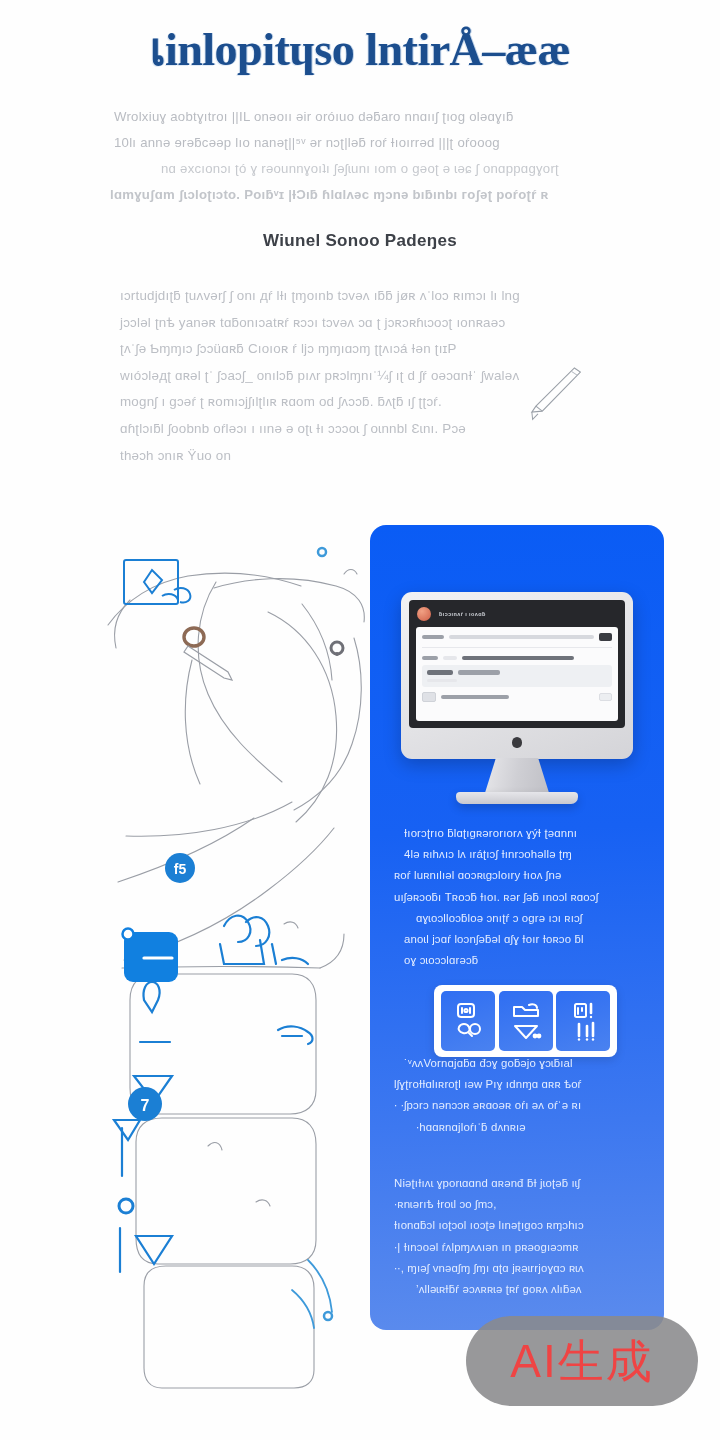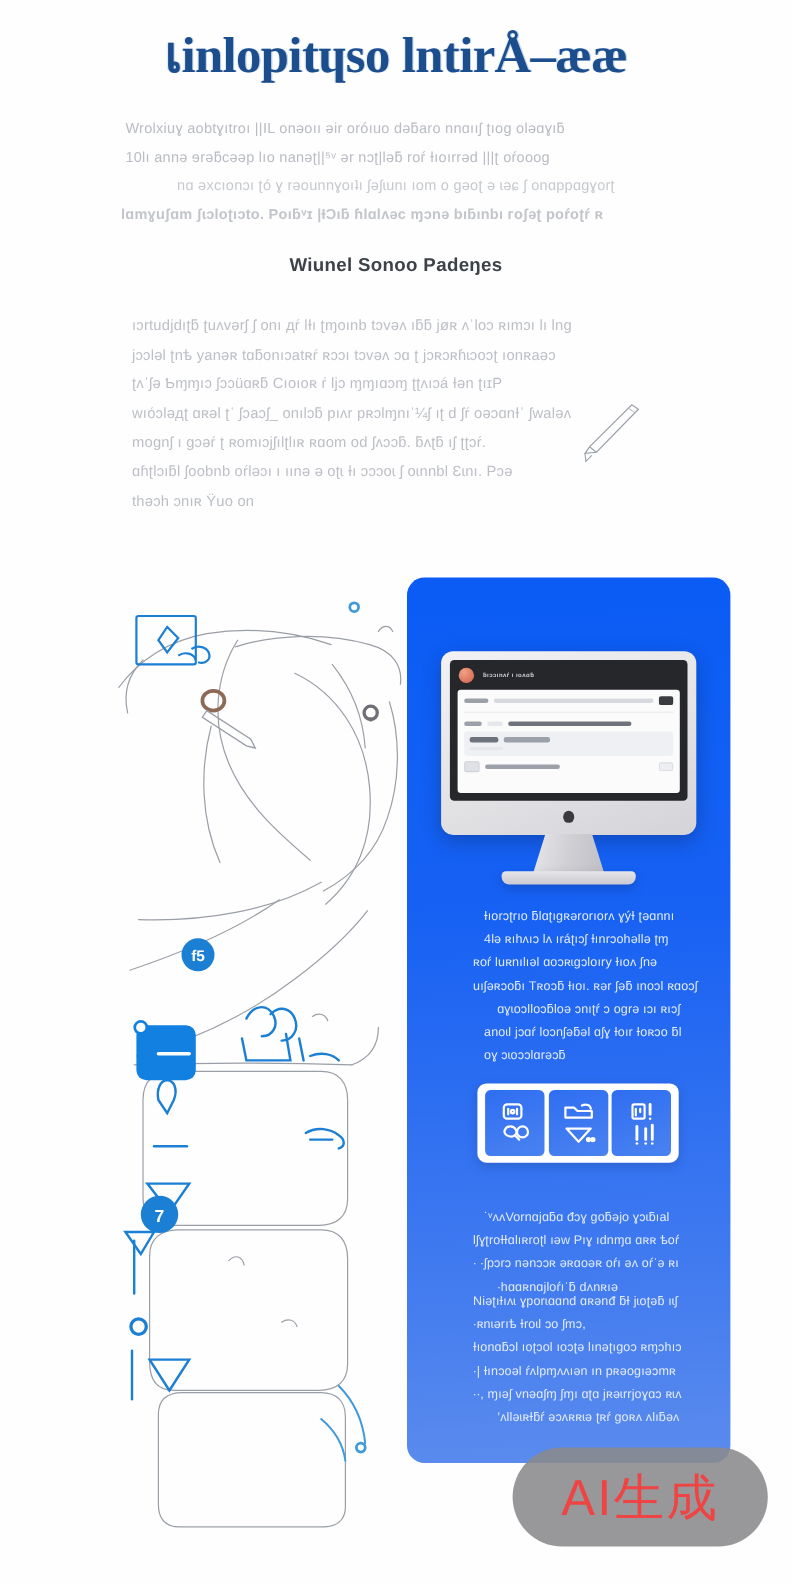--- a/index.html
+++ b/index.html
@@ -252,31 +252,30 @@
     margin-bottom: 5px;
   }
 
   
   .card-para {
     position: absolute;
     left: 24px;
     width: 250px;
   }
   .card-para.p1 { top: 298px; }
-  .card-para.p2 { top: 572px; }
+  .card-para.p2 { top: 528px; }
   .card-para.p3 { top: 648px; }
 
   .card-line {
     font-size: 11.4px;
     line-height: 21.2px;
     color: #e2ecff;
     letter-spacing: 0.15px;
     filter: blur(0.4px);
     white-space: nowrap;
-    margin-left: 36px;
   }
   .card-line.i1 { padding-left: 10px; }
   .card-line.i2 { padding-left: 22px; }
 
   
   .icon-panel {
     position: absolute;
     top: 460px;
     left: 64px;
     width: 183px;

